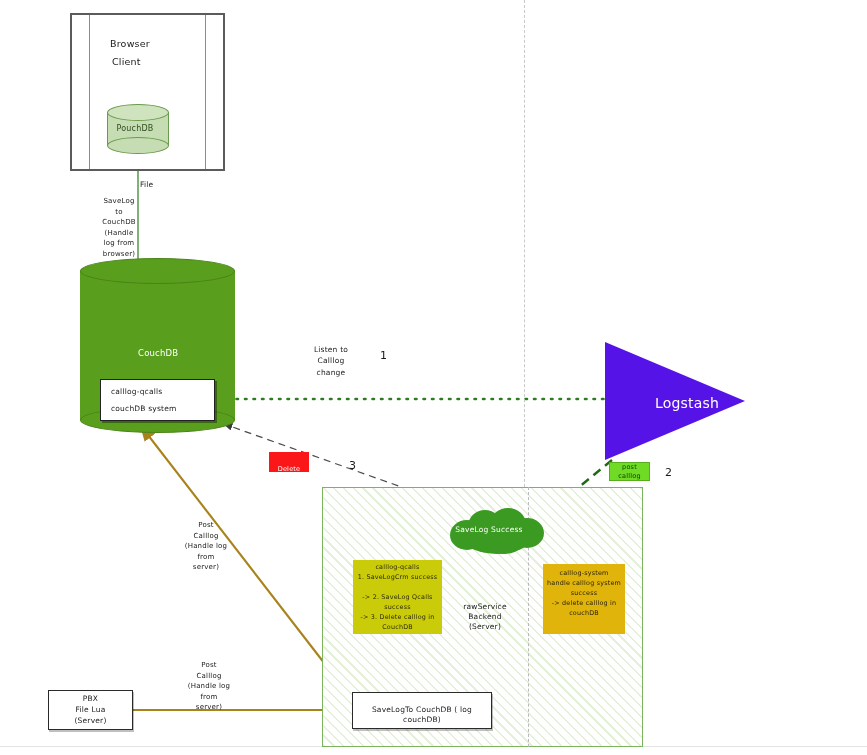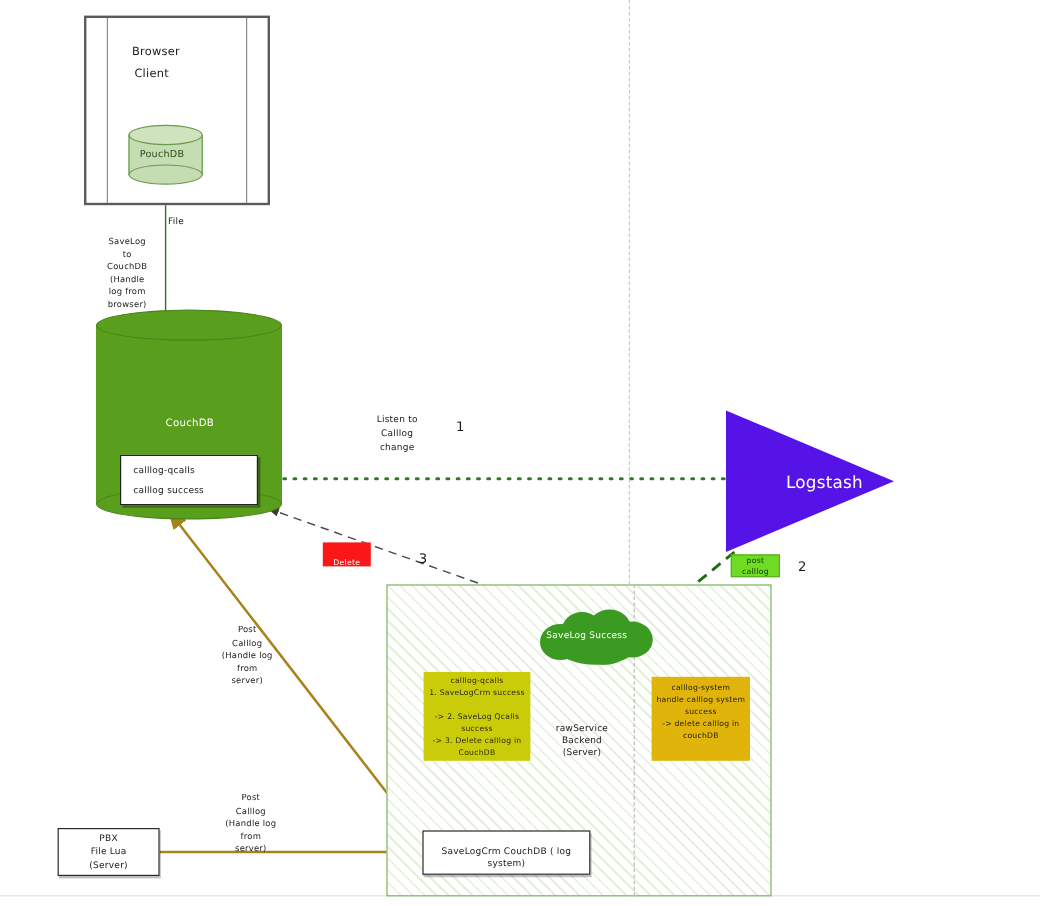--- a/index.html
+++ b/index.html
@@ -198,21 +198,21 @@
     box-shadow: 1px 2px 0 rgba(0,0,0,.25);
   }
   #savelogto-label {
     left: 352px; top: 705px; width: 140px; text-align: center;
     font-size: 7.5px;
   }
 
   
   #sync-label { left: 140px; top: 180px; font-size: 7.5px; }
   #savelog-edge-label {
-    left: 82px; top: 196px; width: 48px; text-align: center;
+    left: 95px; top: 196px; width: 48px; text-align: center;
     font-size: 7px; line-height: 1.5;
   }
   #listen-edge-label {
     left: 305px; top: 344px; width: 52px; text-align: center;
     font-size: 7.5px; line-height: 1.5;
   }
   #post-calllog-server-label {
     left: 180px; top: 520px; width: 52px; text-align: center;
     font-size: 7px; line-height: 1.5;
   }
@@ -286,21 +286,21 @@
 
   <div class="abs" id="couchdb-cyl">
     <div class="body"></div>
     <div class="bot"></div>
     <div class="top"></div>
   </div>
   <div class="txt" id="couchdb-label">CouchDB</div>
 
   <div class="abs" id="calllog-box"></div>
   <div class="txt" id="calllog-qcalls-label">calllog-qcalls</div>
-  <div class="txt" id="calllog-system-label">calllog success</div>
+  <div class="txt" id="calllog-system-label">couchDB system</div>
 
   <div class="txt" id="listen-edge-label">Listen to
 Calllog
 change</div>
   <div class="txt" id="step-1-label">1</div>
 
   <div class="abs" id="logstash-tri"></div>
   <div class="txt" id="logstash-label">Logstash</div>
 
   <div class="abs" id="post-calllog-tag"></div>
@@ -356,15 +356,15 @@
 (Handle log
 from
 server)</div>
 
   <div class="abs" id="pbx-box"></div>
   <div class="txt" id="pbx-label">PBX
 File Lua
 (Server)</div>
 
   <div class="abs" id="savelogto-box"></div>
-  <div class="txt" id="savelogto-label">SaveLogCrm CouchDB ( log system)</div>
+  <div class="txt" id="savelogto-label">SaveLogTo CouchDB ( log couchDB)</div>
 
 </div>
 
 </body></html>

